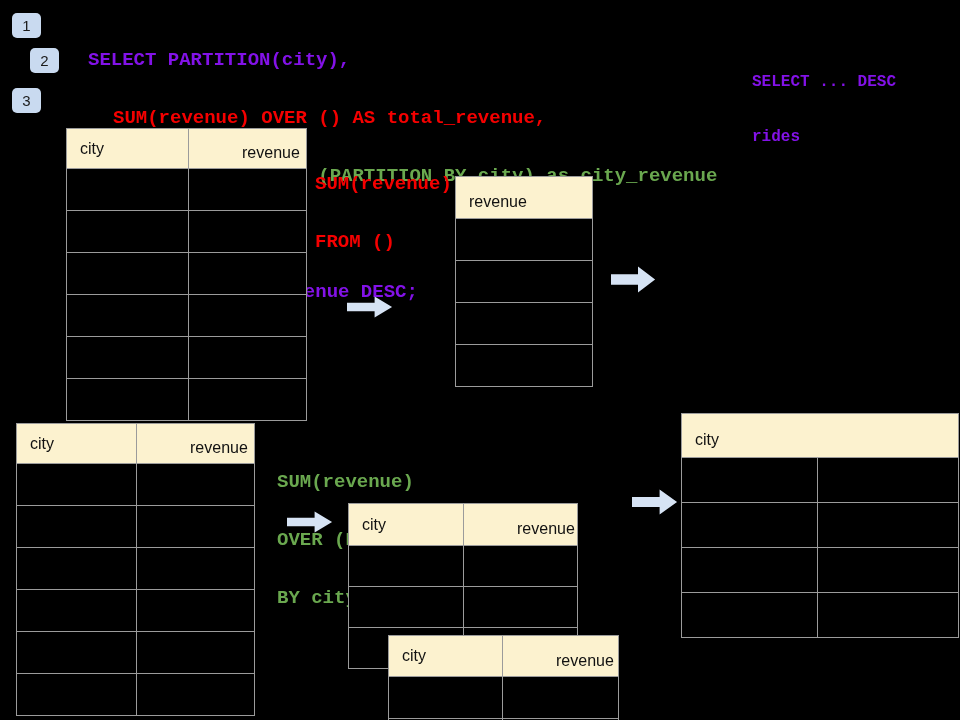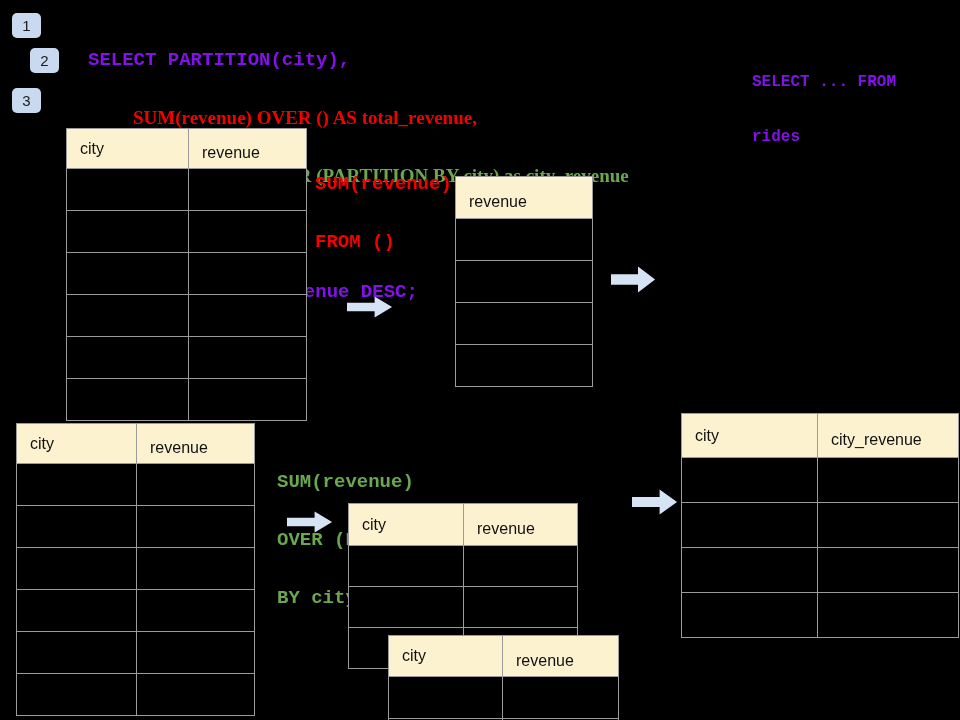--- a/index.html
+++ b/index.html
@@ -14,32 +14,32 @@
     background:var(--badge-fill,#C9DAF0);
     display:flex;align-items:center;justify-content:center;
     font:15px "Liberation Sans", sans-serif;color:#1b1b1b;
   }
   #badge-1{left:12px;top:13px;}
   #badge-2{left:30px;top:48px;}
   #badge-3{left:12px;top:88px;}
   
   .code{position:absolute;left:88px;top:13px;white-space:pre;}
   .code-line{font:bold 19px "Liberation Mono", monospace;line-height:22px;height:22px;}
-  .code-line.ind-1{margin-left:45px;font-family:Liberation Serif, serif;}
+  .code-line.ind-1{margin-left:25px;}
   .code-line.ind-2{margin-left:22px;}
   
   .note{position:absolute;white-space:pre;}
   .note .nline{font:bold 19px "Liberation Mono", monospace;line-height:22px;display:block;}
   #note-from-rides{left:752px;top:37px;}
   #note-from-rides .nline{font:bold 16px "Liberation Mono", monospace;line-height:19px;}
   #note-total{left:315px;top:137px;}
   #note-partition{left:277px;top:435px;}
   
   .tbl{position:absolute;border:1px solid var(--grid-border,#9B9B9B);background:#000;}
-  .thead{display:flex;background:var(--header-fill,#FCF2CF);height:var(--hh,40px);}
+  .thead{display:flex;background:var(--header-fill,#FCF2CF);height:var(--hh,40px);gap:40px;}
   .th{
     display:flex;align-items:center;padding-left:13px;box-sizing:border-box;
     font:16px "Liberation Sans", sans-serif;color:#111;
     border-right:1px solid var(--grid-border,#9B9B9B);
   }
   .th:first-child{width:var(--c1,120px);}
   .th:last-child{border-right:none;flex:1 1 0%;margin-top:9px;}
   .trow{display:flex;height:var(--rh,41px);border-top:1px solid var(--grid-border,#9B9B9B);background:#000;}
   .td{box-sizing:border-box;border-right:1px solid var(--grid-border,#9B9B9B);}
   .td:first-child{width:var(--c1,120px);}
@@ -69,21 +69,21 @@
 
 <div class="code">
   <div class="code-line" style="color: rgb(131, 18, 232);">SELECT PARTITION(city),</div>
   <div class="code-line ind-1" style="color: rgb(245, 0, 0);">SUM(revenue) OVER () AS total_revenue,</div>
   <div class="code-line ind-1" style="color: rgb(106, 168, 79);">SUM(revenue) OVER (PARTITION BY city) as city_revenue</div>
   <div class="code-line ind-2" style="color: rgb(131, 18, 232);">FROM rides</div>
   <div class="code-line ind-2" style="color: rgb(131, 18, 232);">ORDER by city_revenue DESC;</div>
 </div>
 
 <div class="note" id="note-from-rides" style="color: rgb(131, 18, 232);">
-  <span class="nline">SELECT ... FROM</span>
+  <span class="nline">SELECT ... DESC</span>
   <span class="nline">rides</span>
 </div>
 
 <div class="note" id="note-total" style="color: rgb(245, 0, 0);">
   <span class="nline">SUM(revenue)</span>
   <span class="nline">FROM ()</span>
 </div>
 
 <div class="note" id="note-partition" style="color: rgb(106, 168, 79);">
   <span class="nline">SUM(revenue)</span>
@@ -196,21 +196,20 @@
       <div class="td"></div>
     </div>
     <div class="trow">
       <div class="td"></div>
       <div class="td"></div>
     </div>
   </div>
 <div class="tbl" id="t6">
     <div class="thead">
       <div class="th">city</div>
-      <div class="th">city_revenue</div>
     </div>
     <div class="trow">
       <div class="td"></div>
       <div class="td"></div>
     </div>
     <div class="trow">
       <div class="td"></div>
       <div class="td"></div>
     </div>
     <div class="trow">

